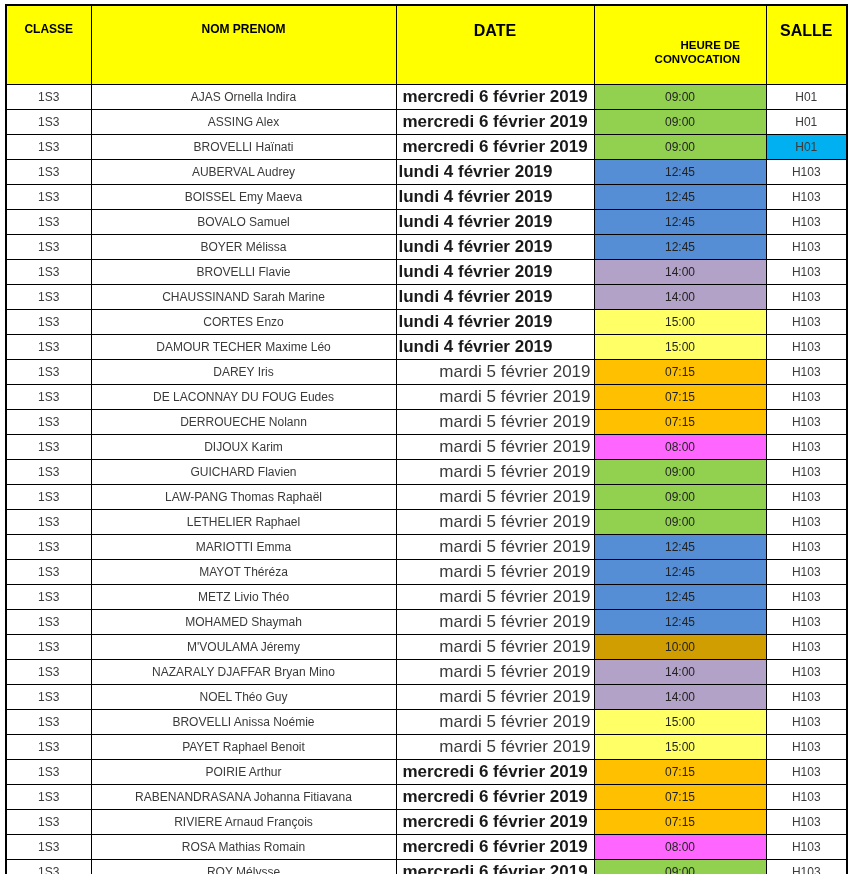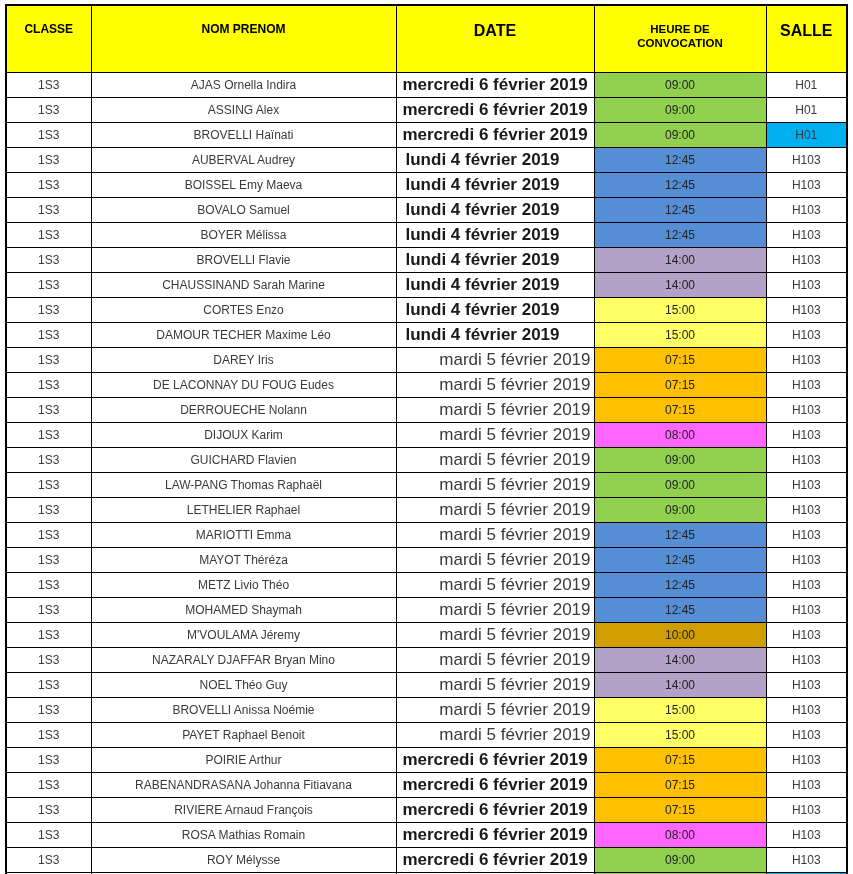--- a/index.html
+++ b/index.html
@@ -35,36 +35,36 @@
     font-weight: bold;
     vertical-align: top;
     padding-top: 16px;
     height: 49px;
   }
   .th-classe, .th-nom { font-size: 12px; }
   .th-date, .th-salle { font-size: 16px; }
   .th-heure { font-size: 11.5px; line-height: 1.25; }
   .th-heure .wrap {
     width: 120px;
-    margin: 0 auto;
-    text-align: center;
+    margin: 16px auto;
+    text-align: right;
     white-space: normal;
   }
   td {
     font-size: 12px;
     color: #3a3a3a;
     text-align: center;
     vertical-align: middle;
     padding: 0 3px;
     height: 24px;
     background: #ffffff;
   }
   td.date-cell { font-size: 17px; }
   .date-bold-center { text-align: center; font-weight: bold; color: #1a1a1a; }
-  .date-bold-left   { text-align: left;   font-weight: bold; color: #1a1a1a; padding-left: 9px; }
+  .date-bold-left   { text-align: left;   font-weight: bold; color: #1a1a1a; padding-left: 2px; }
   .date-plain-right { text-align: right;  font-weight: normal; color: #3a3a3a; padding-right: 3px; }
   td.heure-cell { color: #222222; }
 </style>
 </head>
 <body>
 
 <div id="sheet">
   <table>
     <colgroup>
       <col style="width:85px">

